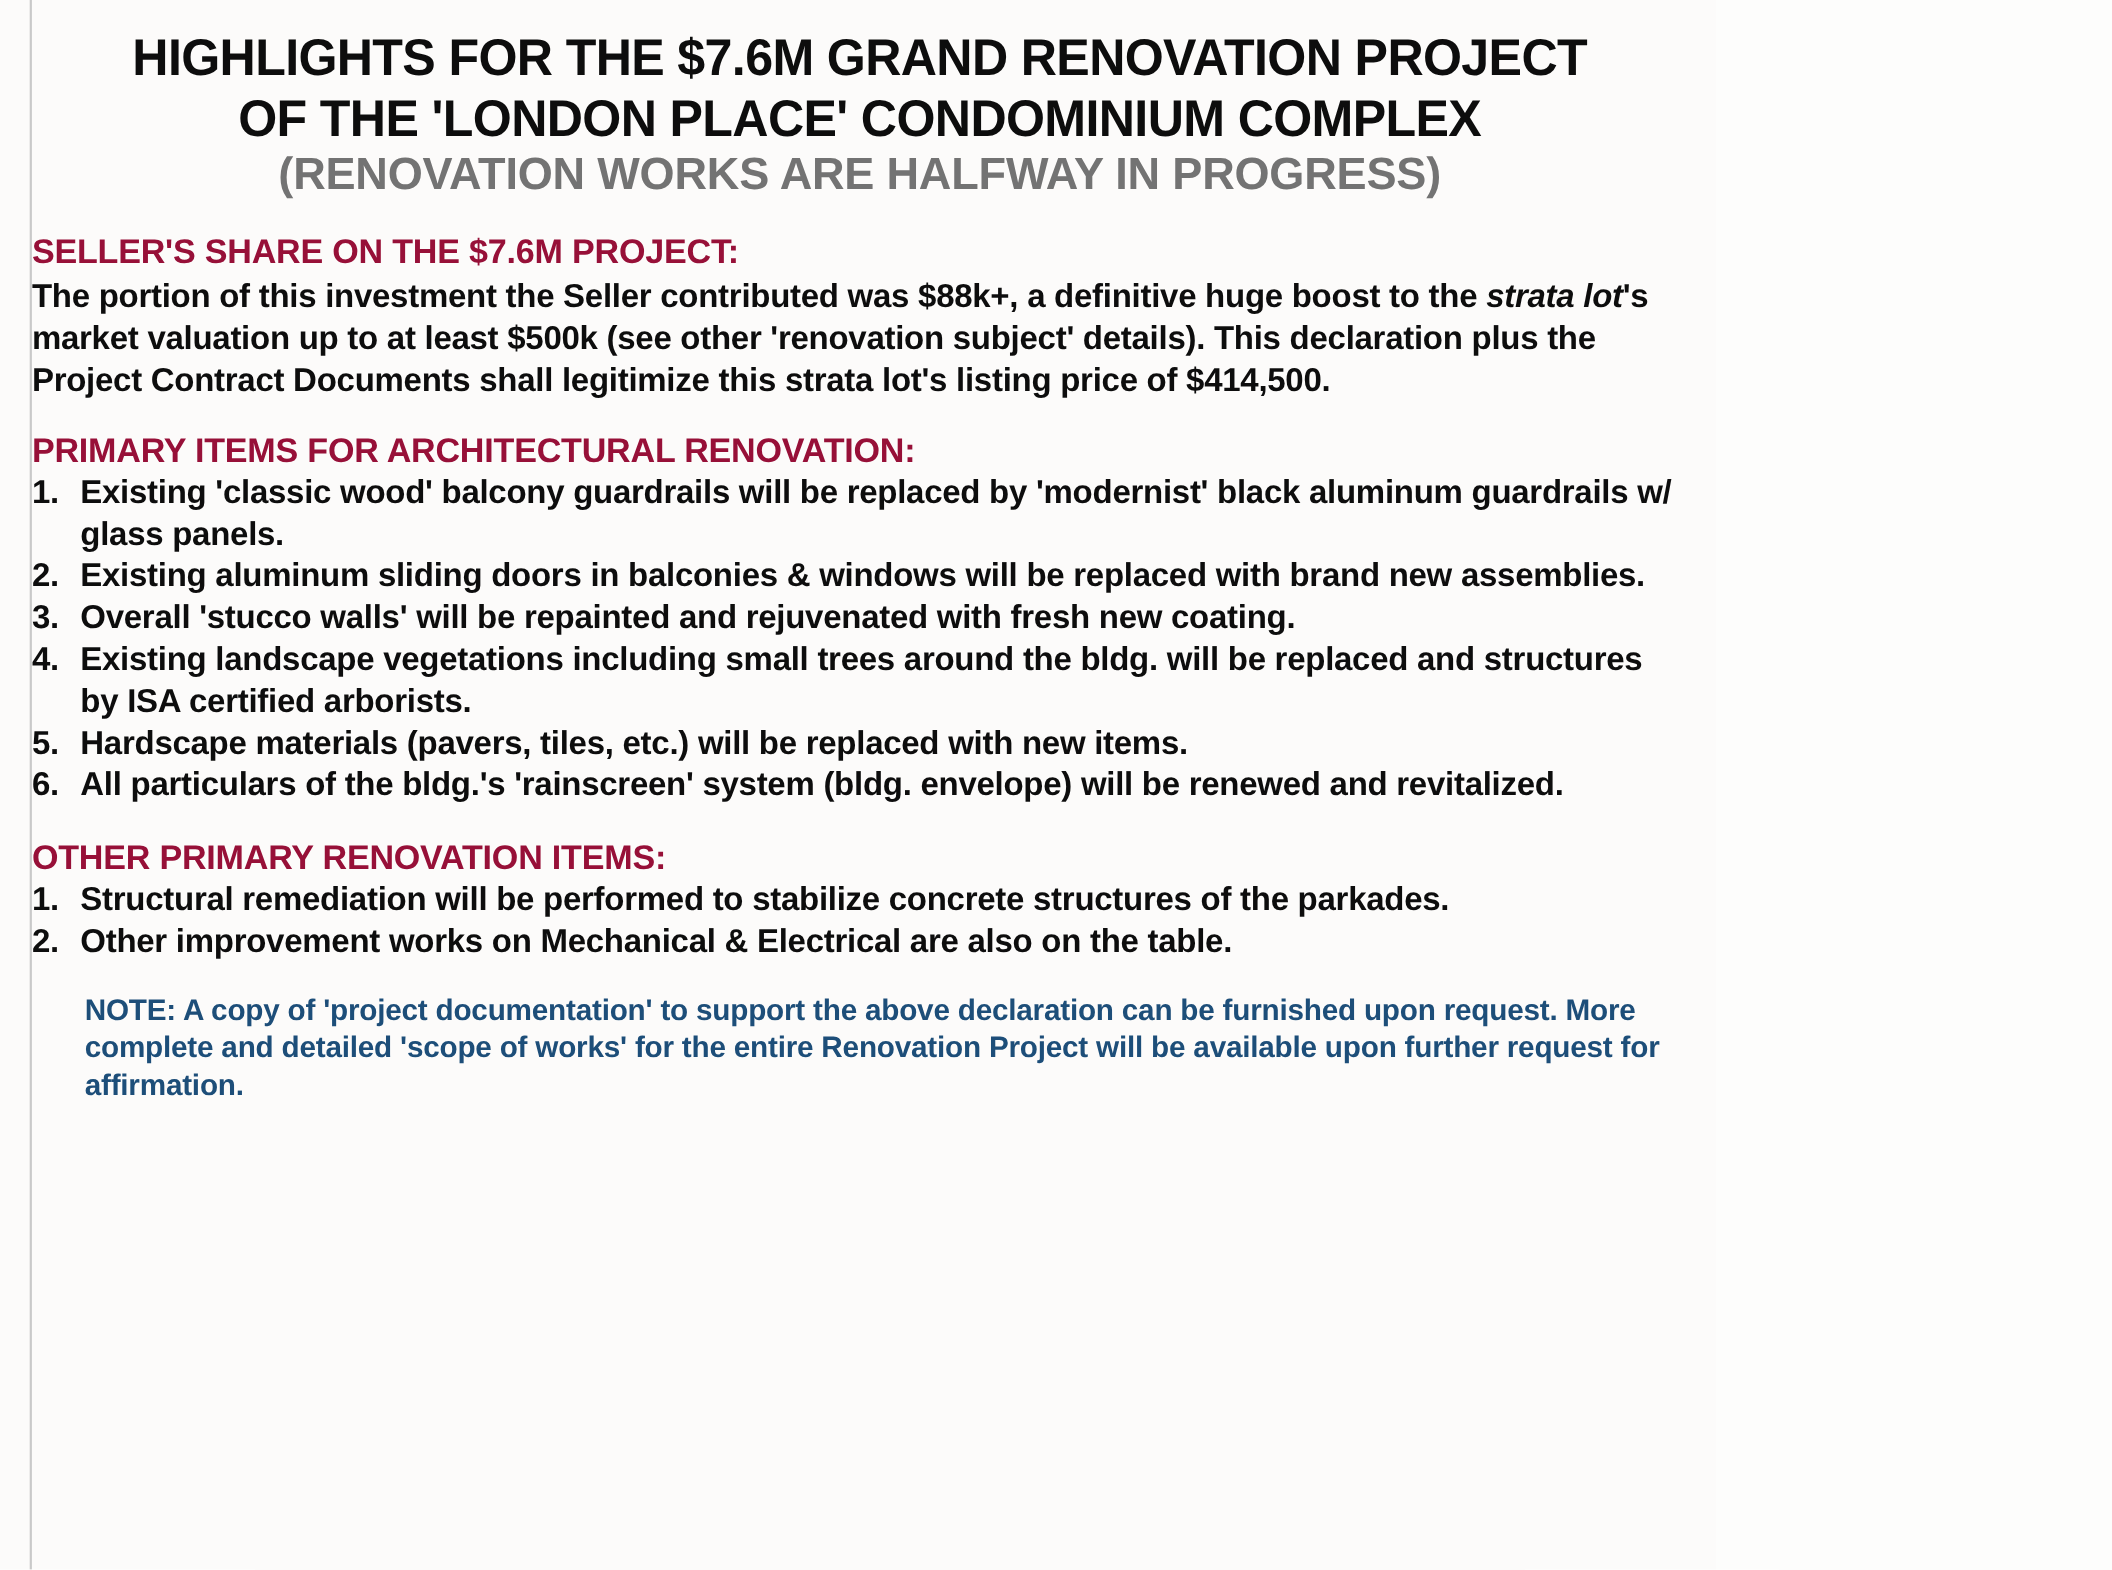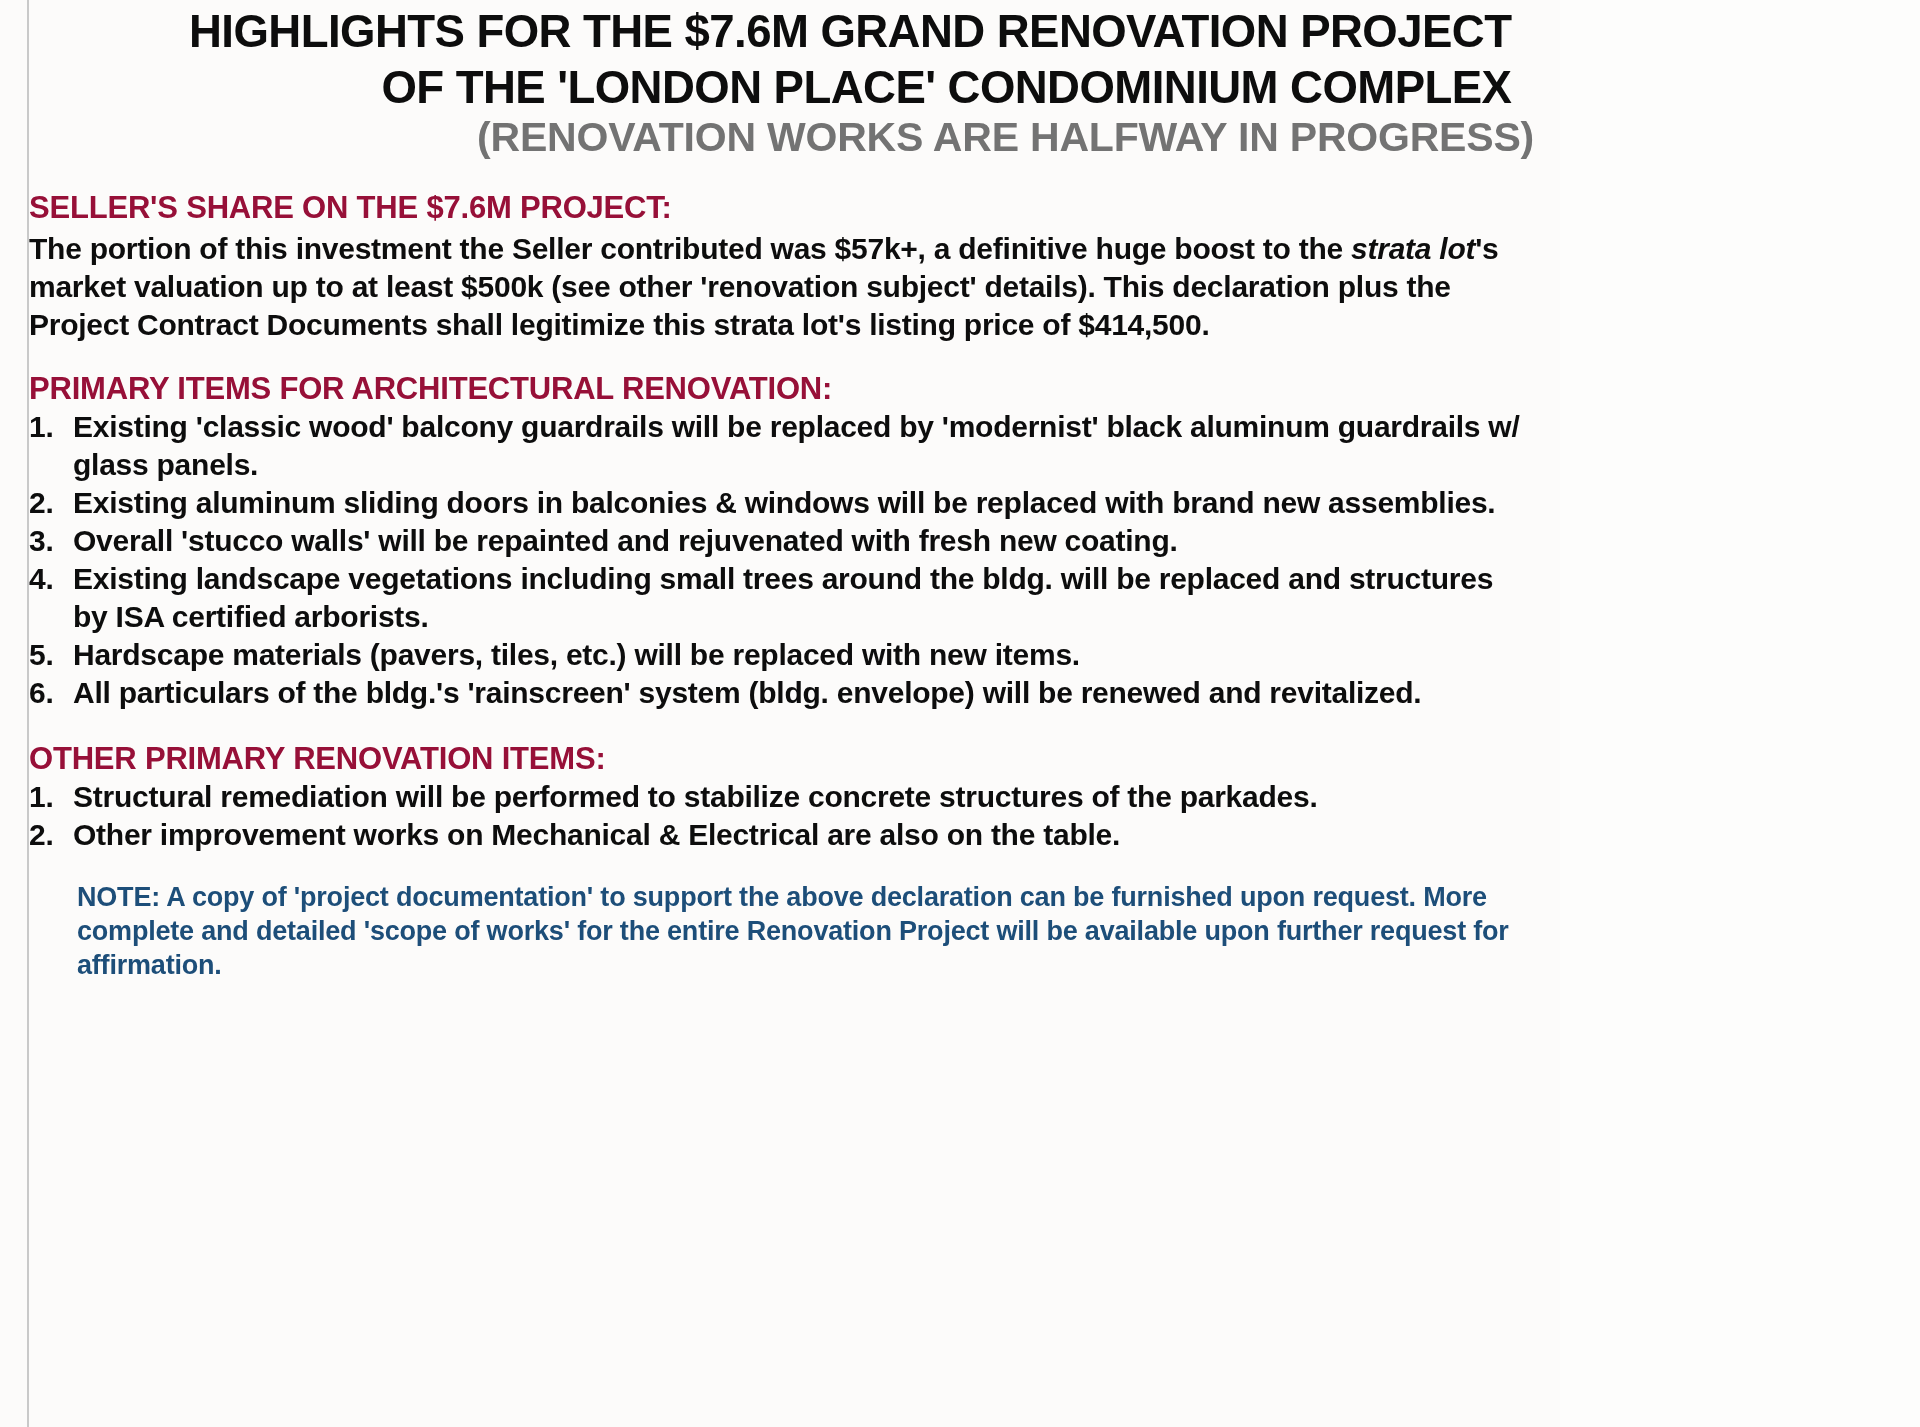--- a/index.html
+++ b/index.html
@@ -38,22 +38,22 @@
     left: 29px;
     top: 0;
     width: 1505px;
     height: 1427px;
     padding: 0;
     box-sizing: border-box;
   }
 
   
   .title-block {
-    text-align: right;
-    padding-top: 3px;
+    text-align: center;
+    padding-top: 24px;
   }
   .title-line {
     font-weight: bold;
     font-size: 47px;
     line-height: 56px;
     letter-spacing: -0.6px;
     color: #0d0d0d;
     font-family: "Liberation Sans", sans-serif;
     transform: scaleX(0.97);
     transform-origin: center;
@@ -146,21 +146,21 @@
 
       <div class="title-block">
         <div class="title-line">HIGHLIGHTS FOR THE $7.6M GRAND RENOVATION PROJECT</div>
         <div class="title-line">OF THE 'LONDON PLACE' CONDOMINIUM COMPLEX</div>
         <div class="title-sub">(RENOVATION WORKS ARE HALFWAY IN PROGRESS)</div>
       </div>
 
       <div class="gap-lg"></div>
 
       <div class="section-heading">SELLER'S SHARE ON THE $7.6M PROJECT:</div>
-      <p class="body-para para-after-heading"><span>The portion of this investment the Seller contributed was $57k+, a definitive huge boost to the </span><em>strata lot</em><span>'s market valuation up to at least $500k (see other 'renovation subject' details). This declaration plus the Project Contract Documents shall legitimize this strata lot's listing price of $414,500.</span></p>
+      <p class="body-para para-after-heading"><span>The portion of this investment the Seller contributed was $88k+, a definitive huge boost to the </span><em>strata lot</em><span>'s market valuation up to at least $500k (see other 'renovation subject' details). This declaration plus the Project Contract Documents shall legitimize this strata lot's listing price of $414,500.</span></p>
 
       <div class="section-heading sec-primary">PRIMARY ITEMS FOR ARCHITECTURAL RENOVATION:</div>
       <ul class="num-list">
         <li><span class="num">1.</span><span>Existing 'classic wood' balcony guardrails will be replaced by 'modernist' black aluminum guardrails w/ glass panels.</span></li>
         <li><span class="num">2.</span><span>Existing aluminum sliding doors in balconies &amp; windows will be replaced with brand new assemblies.</span></li>
         <li><span class="num">3.</span><span>Overall 'stucco walls' will be repainted and rejuvenated with fresh new coating.</span></li>
         <li><span class="num">4.</span><span>Existing landscape vegetations including small trees around the bldg. will be replaced and structures by ISA certified arborists.</span></li>
         <li><span class="num">5.</span><span>Hardscape materials (pavers, tiles, etc.) will be replaced with new items.</span></li>
         <li><span class="num">6.</span><span>All particulars of the bldg.'s 'rainscreen' system (bldg. envelope) will be renewed and revitalized.</span></li>
       </ul>

